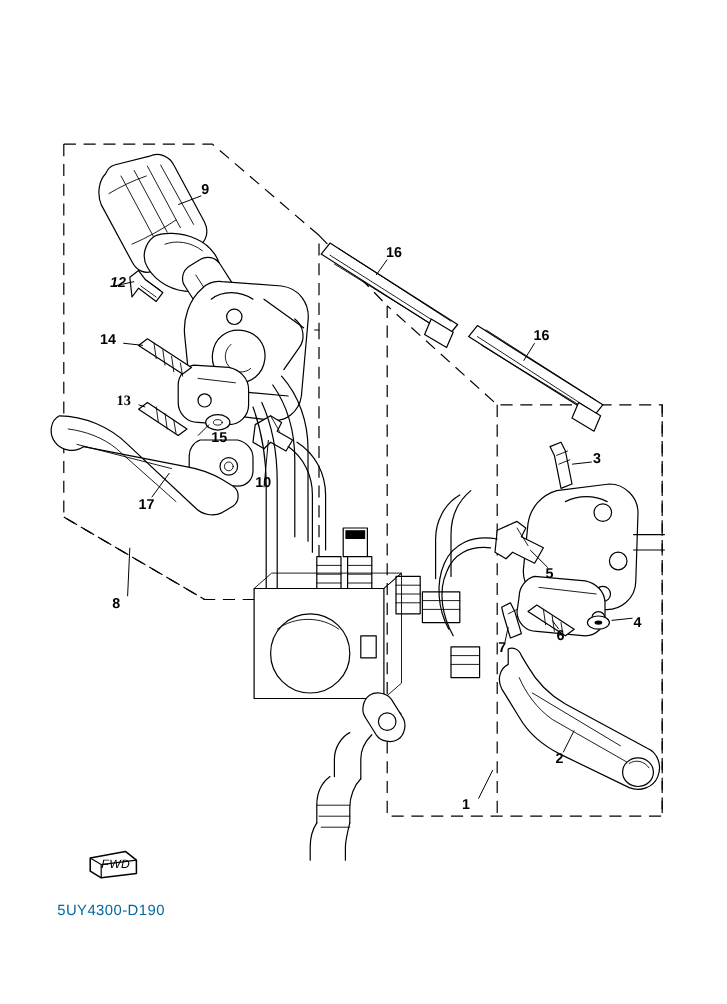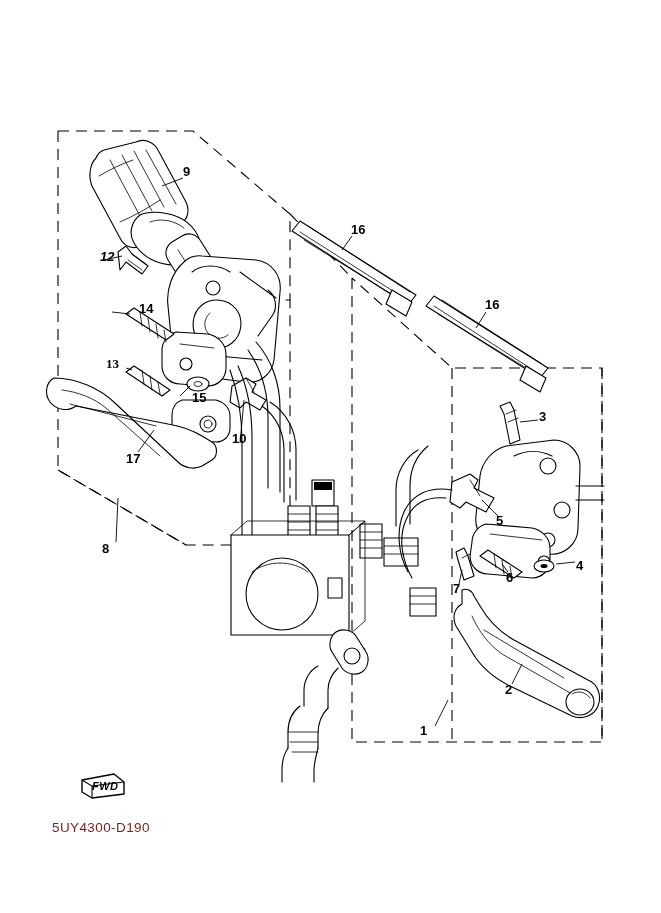--- a/index.html
+++ b/index.html
@@ -38,36 +38,36 @@
     line-height: 1;
     white-space: nowrap;
   }
   .partnum {
     position: absolute;
     left: 52px;
     top: 820px;
     font-family: "Liberation Sans", sans-serif;
     font-size: 13.5px;
     letter-spacing: 0.4px;
-    color: #7f1d1d;
+    color: #0369a1;
   }
   .fwd-badge {
     position: absolute;
     left: 80px;
     top: 772px;
     width: 46px;
     height: 28px;
   }
   .fwd-text {
     position: absolute;
     left: 92px;
     top: 780px;
     font-family: "Liberation Sans", sans-serif;
     font-size: 11px;
-    font-weight: 700;
+    font-weight: 400;
     font-style: italic;
     letter-spacing: 0.5px;
   }
 </style>
 </head>
 <body>
 
 <div id="diagram-root">
 
   <svg class="diagram" viewBox="0 0 661 913" xmlns="http://www.w3.org/2000/svg">
@@ -289,21 +289,21 @@
       <path class="lead" d="M538,420 L520,422"></path>
       <path class="lead" d="M575,562 L556,564"></path>
       <path class="lead" d="M498,516 L482,500"></path>
       <path class="lead" d="M508,572 L502,564"></path>
       <path class="lead" d="M459,584 L462,570"></path>
     </g>
   </svg>
 
   <div class="callout" style="left:183px; top:165px;">9</div>
   <div class="callout" style="left:100px;  top:250px;font-style:italic;">12</div>
-  <div class="callout" style="left:91px;  top:302px;margin-left:48px;">14</div>
+  <div class="callout" style="left:91px;  top:302px;">14</div>
   <div class="callout" style="left:106px; top:357px;font-family:Liberation Serif, serif;">13</div>
   <div class="callout" style="left:164px; top:391px;margin-left:28px;">15</div>
   <div class="callout" style="left:126px; top:452px;">17</div>
   <div class="callout" style="left:232px; top:432px;">10</div>
   <div class="callout" style="left:102px; top:542px;">8</div>
   <div class="callout" style="left:351px; top:223px;">16</div>
   <div class="callout" style="left:485px; top:298px;">16</div>
   <div class="callout" style="left:539px; top:410px;">3</div>
   <div class="callout" style="left:576px; top:559px;">4</div>
   <div class="callout" style="left:496px; top:514px;">5</div>

